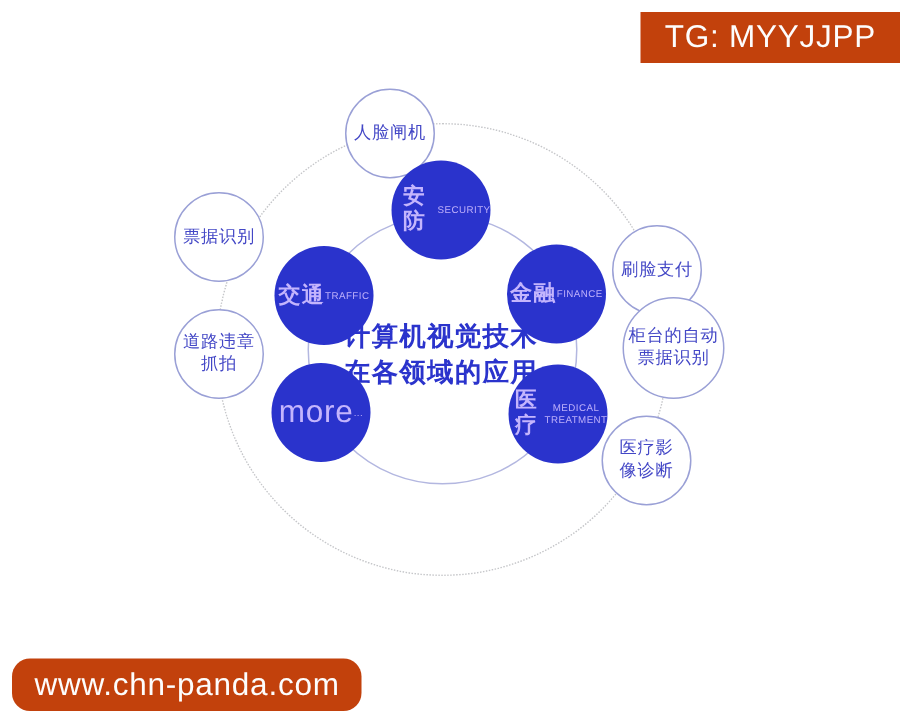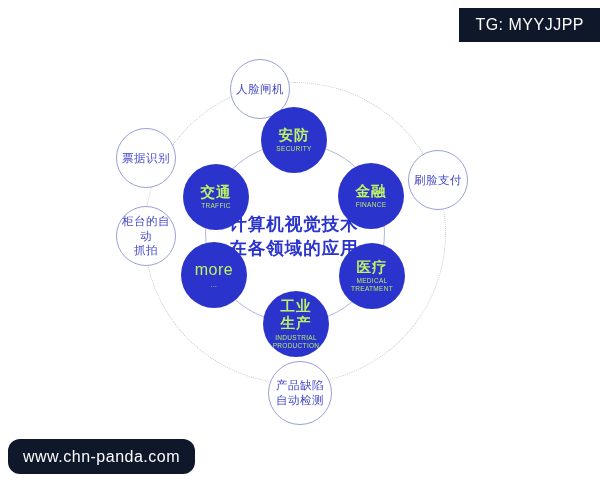--- a/index.html
+++ b/index.html
@@ -16,35 +16,35 @@
     position:absolute;width:58px;height:58px;border-radius:50%;
     border:1px solid #9aa0d6;background:#ffffff;color:#4347c6;
     display:flex;align-items:center;justify-content:center;text-align:center;
     font-size:11.5px;line-height:1.3;white-space:pre-line;z-index:2;letter-spacing:.5px;
   }
   .app.lg{width:66px;height:66px;}
   .app.md{width:62px;height:62px;}
   
   .cat{
     position:absolute;width:66px;height:66px;border-radius:50%;background:#2a33cc;
-    color:#bef264;display:flex;flex-direction:column;align-items:center;justify-content:center;
+    color:#c4b5fd;display:flex;flex-direction:row;align-items:center;justify-content:center;
     text-align:center;z-index:3;
   }
   .cat .zh{font-size:14.5px;font-weight:bold;line-height:1.15;white-space:pre-line;letter-spacing:1px;}
   .cat .en{font-size:6.5px;line-height:1.25;margin-top:2px;white-space:pre-line;opacity:.95;letter-spacing:.3px;}
-  .cat .zh.more-label{font-weight:normal;font-size:16px;letter-spacing:.5px;}
+  .cat .zh.more-label{font-weight:normal;font-size:21px;letter-spacing:.5px;}
   
   .center-title{
     position:absolute;left:174px;top:212px;width:240px;text-align:center;z-index:2;
     color:#2a33cc;font-weight:bold;font-size:17.5px;line-height:1.38;white-space:pre-line;letter-spacing:1px;
   }
   
   .badge{
-    position:absolute;background:#0f172a;color:#fdfdfd;display:flex;align-items:center;
-    font-size:16px;letter-spacing:.5px;z-index:5;
+    position:absolute;background:#c2410c;color:#fdfdfd;display:flex;align-items:center;
+    font-size:21px;letter-spacing:.5px;z-index:5;
   }
   .badge-tr{top:8px;right:0;height:34px;padding:0 16px;}
   .badge-bl{left:8px;top:439px;height:35px;padding:0 15px;border-radius:12px;}
 
   
   .cat-security{left:261px;top:107px;}
   .cat-traffic{left:183px;top:164px;text-align:center;}
   .cat-finance{left:338px;top:163px;}
   .cat-medical{left:339px;top:243px;}
   .cat-more{left:181px;top:242px;}
@@ -65,25 +65,27 @@
 <div id="stage">
 
   <div class="ring ring-outer"></div>
   <div class="ring ring-inner"></div>
 
   <div class="center-title">计算机视觉技术
 在各领域的应用</div>
 
   <div class="app app-face-gate">人脸闸机</div>
   <div class="app app-license">票据识别</div>
-  <div class="app app-road">柜台的自动
+  <div class="app app-road">道路违章
 抓拍</div>
   <div class="app app-face-pay">刷脸支付</div>
-  <div class="app md app-defect">产品缺陷
-自动检测</div>
+  <div class="app lg app-counter">柜台的自动
+票据识别</div>
+  <div class="app app-imaging">医疗影
+像诊断</div>
 
   <div class="cat cat-security">
     <span class="zh">安防</span>
     <span class="en">SECURITY</span>
   </div>
   <div class="cat cat-traffic">
     <span class="zh">交通</span>
     <span class="en">TRAFFIC</span>
   </div>
   <div class="cat cat-medical">
@@ -92,23 +94,17 @@
 TREATMENT</span>
   </div>
   <div class="cat cat-finance">
     <span class="zh">金融</span>
     <span class="en">FINANCE</span>
   </div>
   <div class="cat cat-more">
     <span class="zh more-label">more</span>
     <span class="en">...</span>
   </div>
-  <div class="cat cat-industrial">
-    <span class="zh">工业
-生产</span>
-    <span class="en">INDUSTRIAL
-PRODUCTION</span>
-  </div>
 
   <div class="badge badge-tr">TG: MYYJJPP</div>
   <div class="badge badge-bl">www.chn-panda.com</div>
 
 </div>
 
 </body></html>

